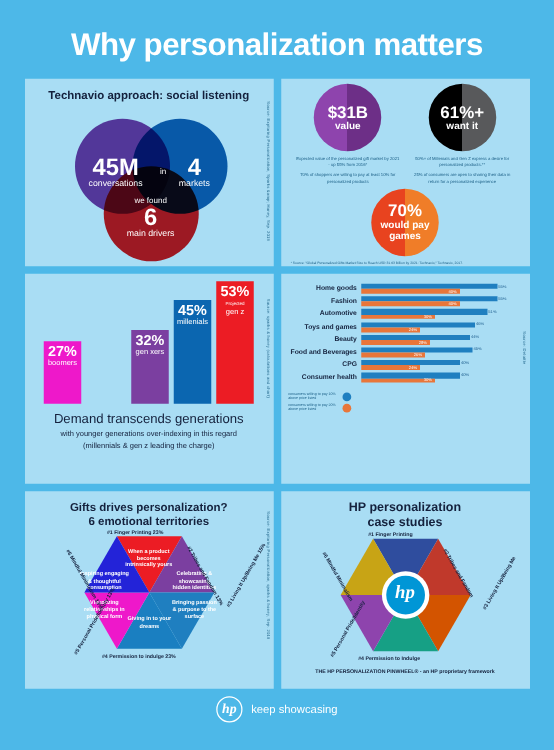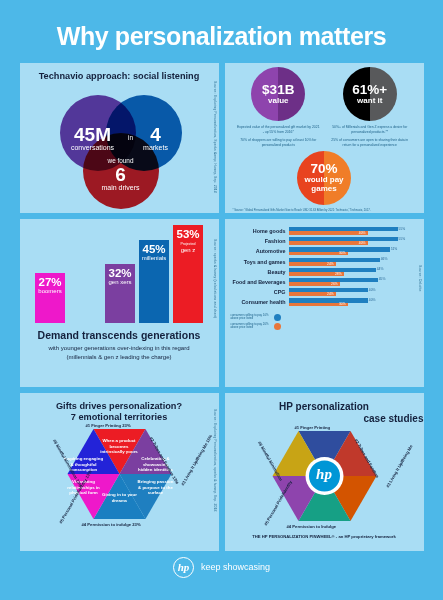--- a/index.html
+++ b/index.html
@@ -104,21 +104,21 @@
   .vbar { width: 30px; position: relative; display: flex;
           flex-direction: column; 
           align-items: center; color: #fff; }
   .vbar .pct { font-size: 11.5px; font-weight: bold; padding-top: 3px; }
   .vbar .nm  { font-size: 6px; padding-bottom: 3px; text-align: center; line-height: 1.1; }
   .vbar .proj{ font-size: 3.6px; }
   .b1 { background: #ee18ca; height: 50px; }
   .b2 { background: #7b3fa0; height: 59px; margin-left: 36px; }
   .b3 { background: #0b66b0; height: 83px; }
   .b4 { background: #ec1c24; height: 98px; }
-  .vb-head { text-align: center; color: #14213d; font-weight: bold;
+  .vb-head { text-align: center; color: #14213d; font-weight: normal;
              font-size: 10.5px; margin-top: 6px; }
   .vb-sub  { text-align: center; color: #14213d; font-size: 6px;
              line-height: 1.45; margin-top: 3px; }
 
   
   .hbars { padding: 8px 16px 0 6px; }
   .hrow { display: flex; align-items: center; margin-bottom: 2.2px; }
   .hlabel { width: 58px; text-align: right; color: #14213d;
             font-size: 5.4px; font-weight: bold; padding-right: 3px; }
   .htrack { flex: 1; position: relative; height: 8px; }
@@ -337,21 +337,21 @@
             <span>consumers willing to pay 20% above price listed</span>
             <div class="dot dot-o"></div>
           </div>
         </div>
       </div>
       <div class="side-source" style="top:46px;">Source: Deloitte</div>
     </div>
 
     <div class="panel">
       <div class="panel-title">Gifts drives personalization?</div>
-      <div class="panel-title" style="padding-top:1px;">7 emotional territories</div>
+      <div class="panel-title" style="padding-top:1px;">6 emotional territories</div>
       <div class="hex-stage">
         <svg width="199" height="104" viewBox="0 0 199 104">
           <g transform="translate(99.5,50)">
             <polygon points="-26,-45 26,-45 0,0" fill="#ec1c24"></polygon>
             <polygon points="26,-45 52,0 0,0" fill="#7b3fa0"></polygon>
             <polygon points="52,0 26,45 0,0" fill="#1f7fc0"></polygon>
             <polygon points="26,45 -26,45 0,0" fill="#1a7fc1"></polygon>
             <polygon points="-26,45 -52,0 0,0" fill="#ee18ca"></polygon>
             <polygon points="-52,0 -26,-45 0,0" fill="#2323d8"></polygon>
           </g>
@@ -368,21 +368,21 @@
         <div class="ring-lab" style="left:160px; top:60px; transform:rotate(-60deg); transform-origin:left top;">#3 Living It Up/Being Me 15%</div>
         <div class="ring-lab" style="left:62px; top:98px;">#4 Permission to indulge 23%</div>
         <div class="ring-lab" style="left:38px; top:98px; transform:rotate(-60deg); transform-origin:left top;">#5 Personal Pride/Identity 13%</div>
         <div class="ring-lab" style="left:32px; top:12px; transform:rotate(60deg); transform-origin:left bottom;">#6 Mindful Minimalism 13%</div>
       </div>
       <div class="side-source" style="top:16px;">Source: Exploring Personalization, sparks &amp; honey, Sep. 2018</div>
     </div>
 
     <div class="panel">
       <div class="panel-title" style="font-size:10px;">HP personalization</div>
-      <div class="panel-title" style="font-size:10px; padding-top:1px;text-align:right;">case studies</div>
+      <div class="panel-title" style="font-size:10px; padding-top:1px;">case studies</div>
       <div class="hex-stage">
         <svg width="199" height="104" viewBox="0 0 199 104">
           <g transform="translate(99.5,50)">
             <polygon points="-26,-45 26,-45 0,0" fill="#2f4d9e"></polygon>
             <polygon points="26,-45 52,0 0,0" fill="#c0392b"></polygon>
             <polygon points="52,0 26,45 0,0" fill="#d35400"></polygon>
             <polygon points="26,45 -26,45 0,0" fill="#16a085"></polygon>
             <polygon points="-26,45 -52,0 0,0" fill="#8e44ad"></polygon>
             <polygon points="-52,0 -26,-45 0,0" fill="#c8a415"></polygon>
             <circle cx="0" cy="0" r="19" fill="#ffffff"></circle>

